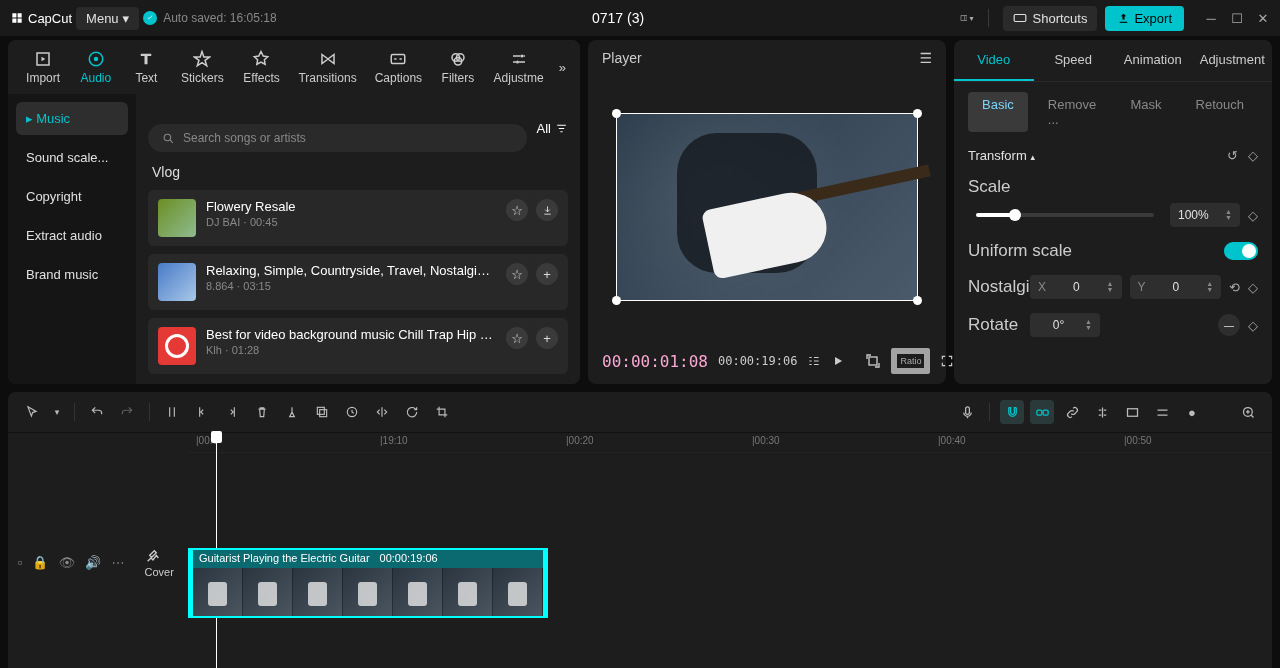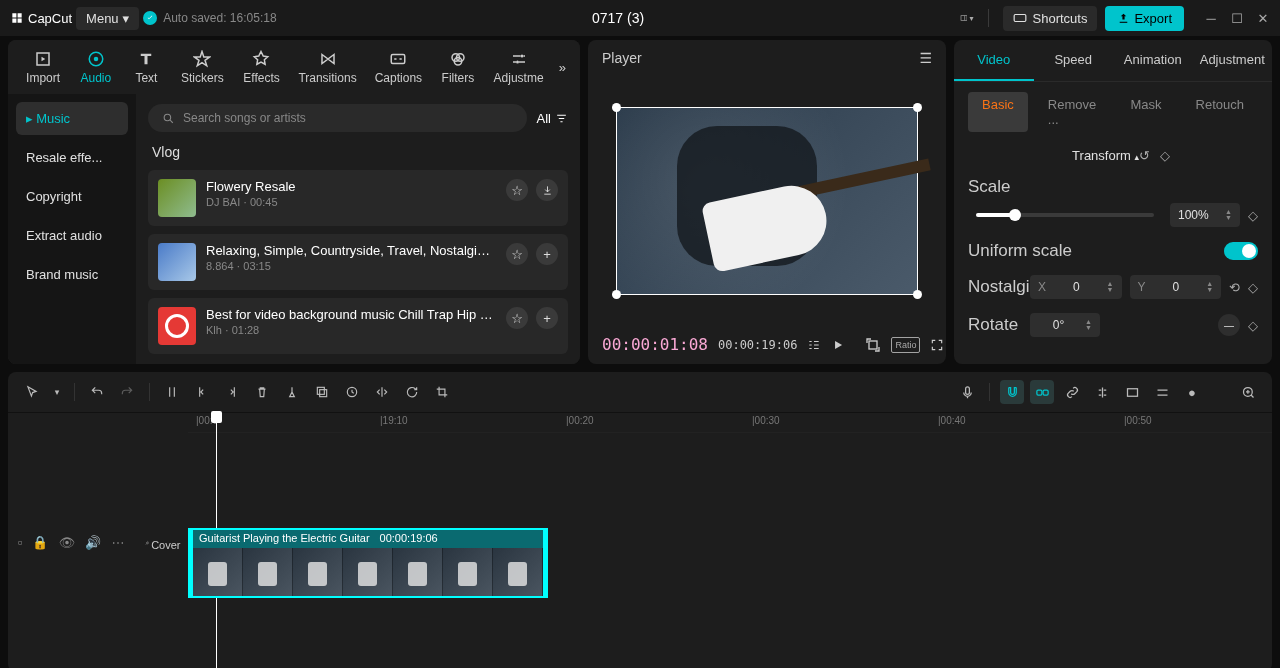--- a/index.html
+++ b/index.html
@@ -32,21 +32,21 @@
 
 
 .left-panel { width: 572px; display: flex; flex-direction: column;}
 .left-body { display: flex; flex: 1; background:#1d1d1d; border-radius:0 0 8px 8px;}
 .left-cats { width: 128px; padding: 8px 8px; display: flex; flex-direction: column; gap: 6px; background:#151515; border-radius:0 0 0 8px;}
 .cat-item { padding: 9px 10px; border-radius: 6px; cursor: pointer; font-size: 13px; white-space:nowrap; overflow:hidden; text-overflow:ellipsis;}
 .cat-item.active { background: #2e2e2e; color: #00c4cc; }
 .cat-item.active::before { content:"▸ "; }
 .left-content { flex: 1; padding: 10px 12px; overflow:hidden;}
 .search-row { display: flex; gap: 10px; align-items: center; margin-bottom: 12px; }
-.search-box { flex: 1; background: #2a2a2a; border-radius: 16px; padding: 7px 14px; display: flex; align-items: center; gap: 8px; color: #888; font-size: 12px;}
+.search-box { flex: 1; background: #2a2a2a; border-radius: 16px; padding: 7px 14px; display: flex; align-items: center; gap: 8px; color: #888; font-size: 12px; margin-top: 20px;}
 .filter-btn { display: flex; align-items: center; gap: 4px; cursor: pointer; font-size: 13px; color:#fff;}
 .section-title { font-size: 14px; margin: 6px 0 10px 4px; color:#ddd;}
 .track-list { display: flex; flex-direction: column; gap: 8px; }
 .track { background: #282828; border-radius: 6px; padding: 9px 10px; display: flex; align-items: flex-start; gap: 10px; }
 .track-thumb { width: 38px; height: 38px; border-radius: 4px; background: linear-gradient(135deg,#6b8e23,#8fbc8f); flex-shrink:0;}
 .track-thumb.t2 { background: linear-gradient(135deg,#4a7bc8,#a8c8e8);}
 .track-thumb.t3 { background: #e53935; position:relative;}
 .track-thumb.t3::after{content:""; position:absolute; left:50%; top:50%; width:18px;height:18px; border:3px solid #fff; border-radius:50%; transform:translate(-50%,-50%);}
 .track-info { flex: 1; overflow: hidden; }
 .track-name { font-size: 13px; color: #fff; white-space: nowrap; overflow: hidden; text-overflow: ellipsis; font-weight:500;}
@@ -63,32 +63,32 @@
 .guitar-body { position:absolute; left:30%; top:45%; width:120px; height:70px; background:#f0f0f0; border-radius:10px 40px 40px 10px; transform:rotate(-12deg);}
 .guitar-neck { position:absolute; left:58%; top:35%; width:140px; height:12px; background:#3a2a1a; transform:rotate(-12deg);}
 .person-dark { position:absolute; left:20%; top:10%; width:140px; height:140px; background:rgba(20,25,30,0.8); border-radius:40px;}
 .handle { width: 9px; height: 9px; background: #fff; border-radius:50%; position: absolute; }
 .h-tl{top:-5px;left:-5px;} .h-tr{top:-5px;right:-5px;} .h-bl{bottom:-5px;left:-5px;} .h-br{bottom:-5px;right:-5px;}
 .player-controls { display: flex; align-items: center; padding: 10px 14px; gap: 10px; }
 .time-cur { color: #f9a8d4; font-size: 16px; font-family:monospace;}
 .time-dur { color: #ccc; font-size: 12px; font-family:monospace;}
 .pc-spacer { flex:1; }
 .pc-btn { width: 18px; height: 18px; cursor: pointer; color: #ccc; display:flex;align-items:center;justify-content:center;}
-.ratio-box { border:1px solid #a3a3a3; padding:2px 3px; font-size:9px; border-radius:2px; color:#aaa;}
+.ratio-box { border:6px solid #a3a3a3; padding:2px 3px; font-size:9px; border-radius:2px; color:#aaa;}
 
 
 .right-panel { width: 330px; background:#1d1d1d; border-radius:8px; display:flex; flex-direction:column; overflow:hidden;}
 .rtabs { display: flex; border-bottom: 1px solid #2a2a2a; }
 .rtab { flex:1; text-align:center; padding: 12px 4px; cursor: pointer; font-size: 13px; color: #ccc;}
 .rtab.active { color: #00c4cc; border-bottom: 2px solid #00c4cc; }
 .subtabs { display: flex; gap: 6px; padding: 10px 14px; }
 .subtab { padding: 5px 14px; border-radius: 4px; cursor: pointer; font-size: 13px; color: #888;}
-.subtab.active { background: #3a3a3a; color: #f97316; }
+.subtab.active { background: #3a3a3a; color: #7dd3fc; }
 .props { padding: 6px 14px; display:flex; flex-direction:column; gap:14px;}
-.prop-head { display: flex; justify-content: center; align-items: center; font-weight: 500; margin-left: 16px;}
+.prop-head { display: flex; justify-content: space-between; align-items: center; font-weight: 500;}
 .prop-head-icons{ display:flex; gap:10px; color:#aaa;}
 .prop-row { display: flex; align-items: center; gap: 8px;}
 .prop-label { font-size: 17px; color:#ccc;}
 .slider { flex:1; height: 4px; background: #3a3a3a; border-radius: 2px; position: relative; margin:0 8px;}
 .slider-fill { position:absolute; left:0; top:0; bottom:0; width:22%; background:#fff; border-radius:2px;}
 .slider-thumb { position:absolute; left:22%; top:50%; width:12px; height:12px; background:#fff; border-radius:50%; transform:translate(-50%,-50%);}
 .num-input { background: #2e2e2e; border-radius: 4px; padding: 5px 8px; display: flex; align-items: center; gap: 6px; font-size: 12px; min-width:70px; justify-content:space-between;}
 .num-input .spinners{ display:flex; flex-direction:column; font-size:7px; color:#888; line-height:6px;}
 .toggle { width: 34px; height: 18px; background: #00c4cc; border-radius: 10px; position: relative; cursor: pointer;}
 .toggle::after { content:""; position:absolute; right:2px; top:2px; width:14px; height:14px; background:#fff; border-radius:50%;}
@@ -100,21 +100,21 @@
 
 .timeline { margin: 8px; background: #1d1d1d; border-radius: 8px; height: 300px; display:flex; flex-direction:column;}
 .tl-toolbar { display: flex; align-items: center; padding: 8px 12px; gap: 6px; border-bottom:1px solid #111;}
 .tl-btn { width: 24px; height: 24px; display: flex; align-items: center; justify-content: center; cursor: pointer; color: #bbb; border-radius:4px;}
 .tl-btn.active { color: #00c4cc; background:#2a3a3a;}
 .tl-sep { width:1px; height:18px; background:#333; margin:0 4px;}
 .tl-spacer { flex: 1; }
 .tl-body { flex:1; display:flex; position:relative;}
 .tl-left { width: 180px; display:flex; align-items:center; padding:0 10px; gap:10px;}
 .tl-left-icons { display:flex; gap:10px; color:#888; font-size:13px;}
-.cover-btn { width:36px; display:flex; align-items:flex-end; gap:2px; font-size:11px; color:#ccc;}
+.cover-btn { width:36px; display:flex; flex-direction:column; align-items:flex-start; gap:2px; font-size:11px; color:#ccc;}
 .tl-tracks { flex:1; position:relative;}
 .ruler { height: 20px; position: relative; color:#777; font-size:10px; border-bottom:1px solid #222;}
 .ruler-mark { position:absolute; top:2px;}
 .playhead { position:absolute; top:0; bottom:0; width:1px; background:#fff; left:28px;}
 .playhead::before{content:""; position:absolute; top:-2px; left:-5px; width:11px; height:12px; background:#fff; border-radius:2px;}
 .clip { position:absolute; top:115px; left:0; height:70px; background: linear-gradient(#0a6a70,#0a6a70); border:2px solid #0ff; border-left:5px solid #0ff; border-right:5px solid #0ff; border-radius:0; width:360px; overflow:hidden;}
 .clip-label { position:absolute; top:2px; left:6px; font-size:11px; color:#fff; display:flex; gap:10px;}
 .clip-thumbs { position:absolute; top:18px; left:0; right:0; bottom:0; display:flex;}
 .clip-thumb{ flex:1; background:linear-gradient(135deg,#2a3540,#4a5560); border-right:1px solid rgba(0,0,0,0.3); position:relative;}
 .clip-thumb::after{content:"";position:absolute;left:30%;top:30%;width:40%;height:50%;background:rgba(230,230,230,0.8);border-radius:3px;}
@@ -237,21 +237,21 @@
             <circle cx="16" cy="8" r="2"></circle>
             <circle cx="10" cy="16" r="2"></circle>
           </svg>
           <span>Adjustme</span>
         </div>
       <div class="expand-arrow">»</div>
     </div>
     <div class="left-body">
       <div class="left-cats">
         <div class="cat-item active">Music</div>
-        <div class="cat-item">Resale effe...</div>
+        <div class="cat-item">Sound scale...</div>
         <div class="cat-item">Copyright</div>
         <div class="cat-item">Extract audio</div>
         <div class="cat-item">Brand music</div>
       </div>
       <div class="left-content">
         <div class="search-row">
           <div class="search-box">
             <svg width="13" height="13" viewBox="0 0 24 24">
                 <circle cx="10" cy="10" r="6" fill="none" stroke="currentColor" stroke-width="2"></circle>
                 <path d="M15 15l5 5" stroke="currentColor" stroke-width="2"></path>

